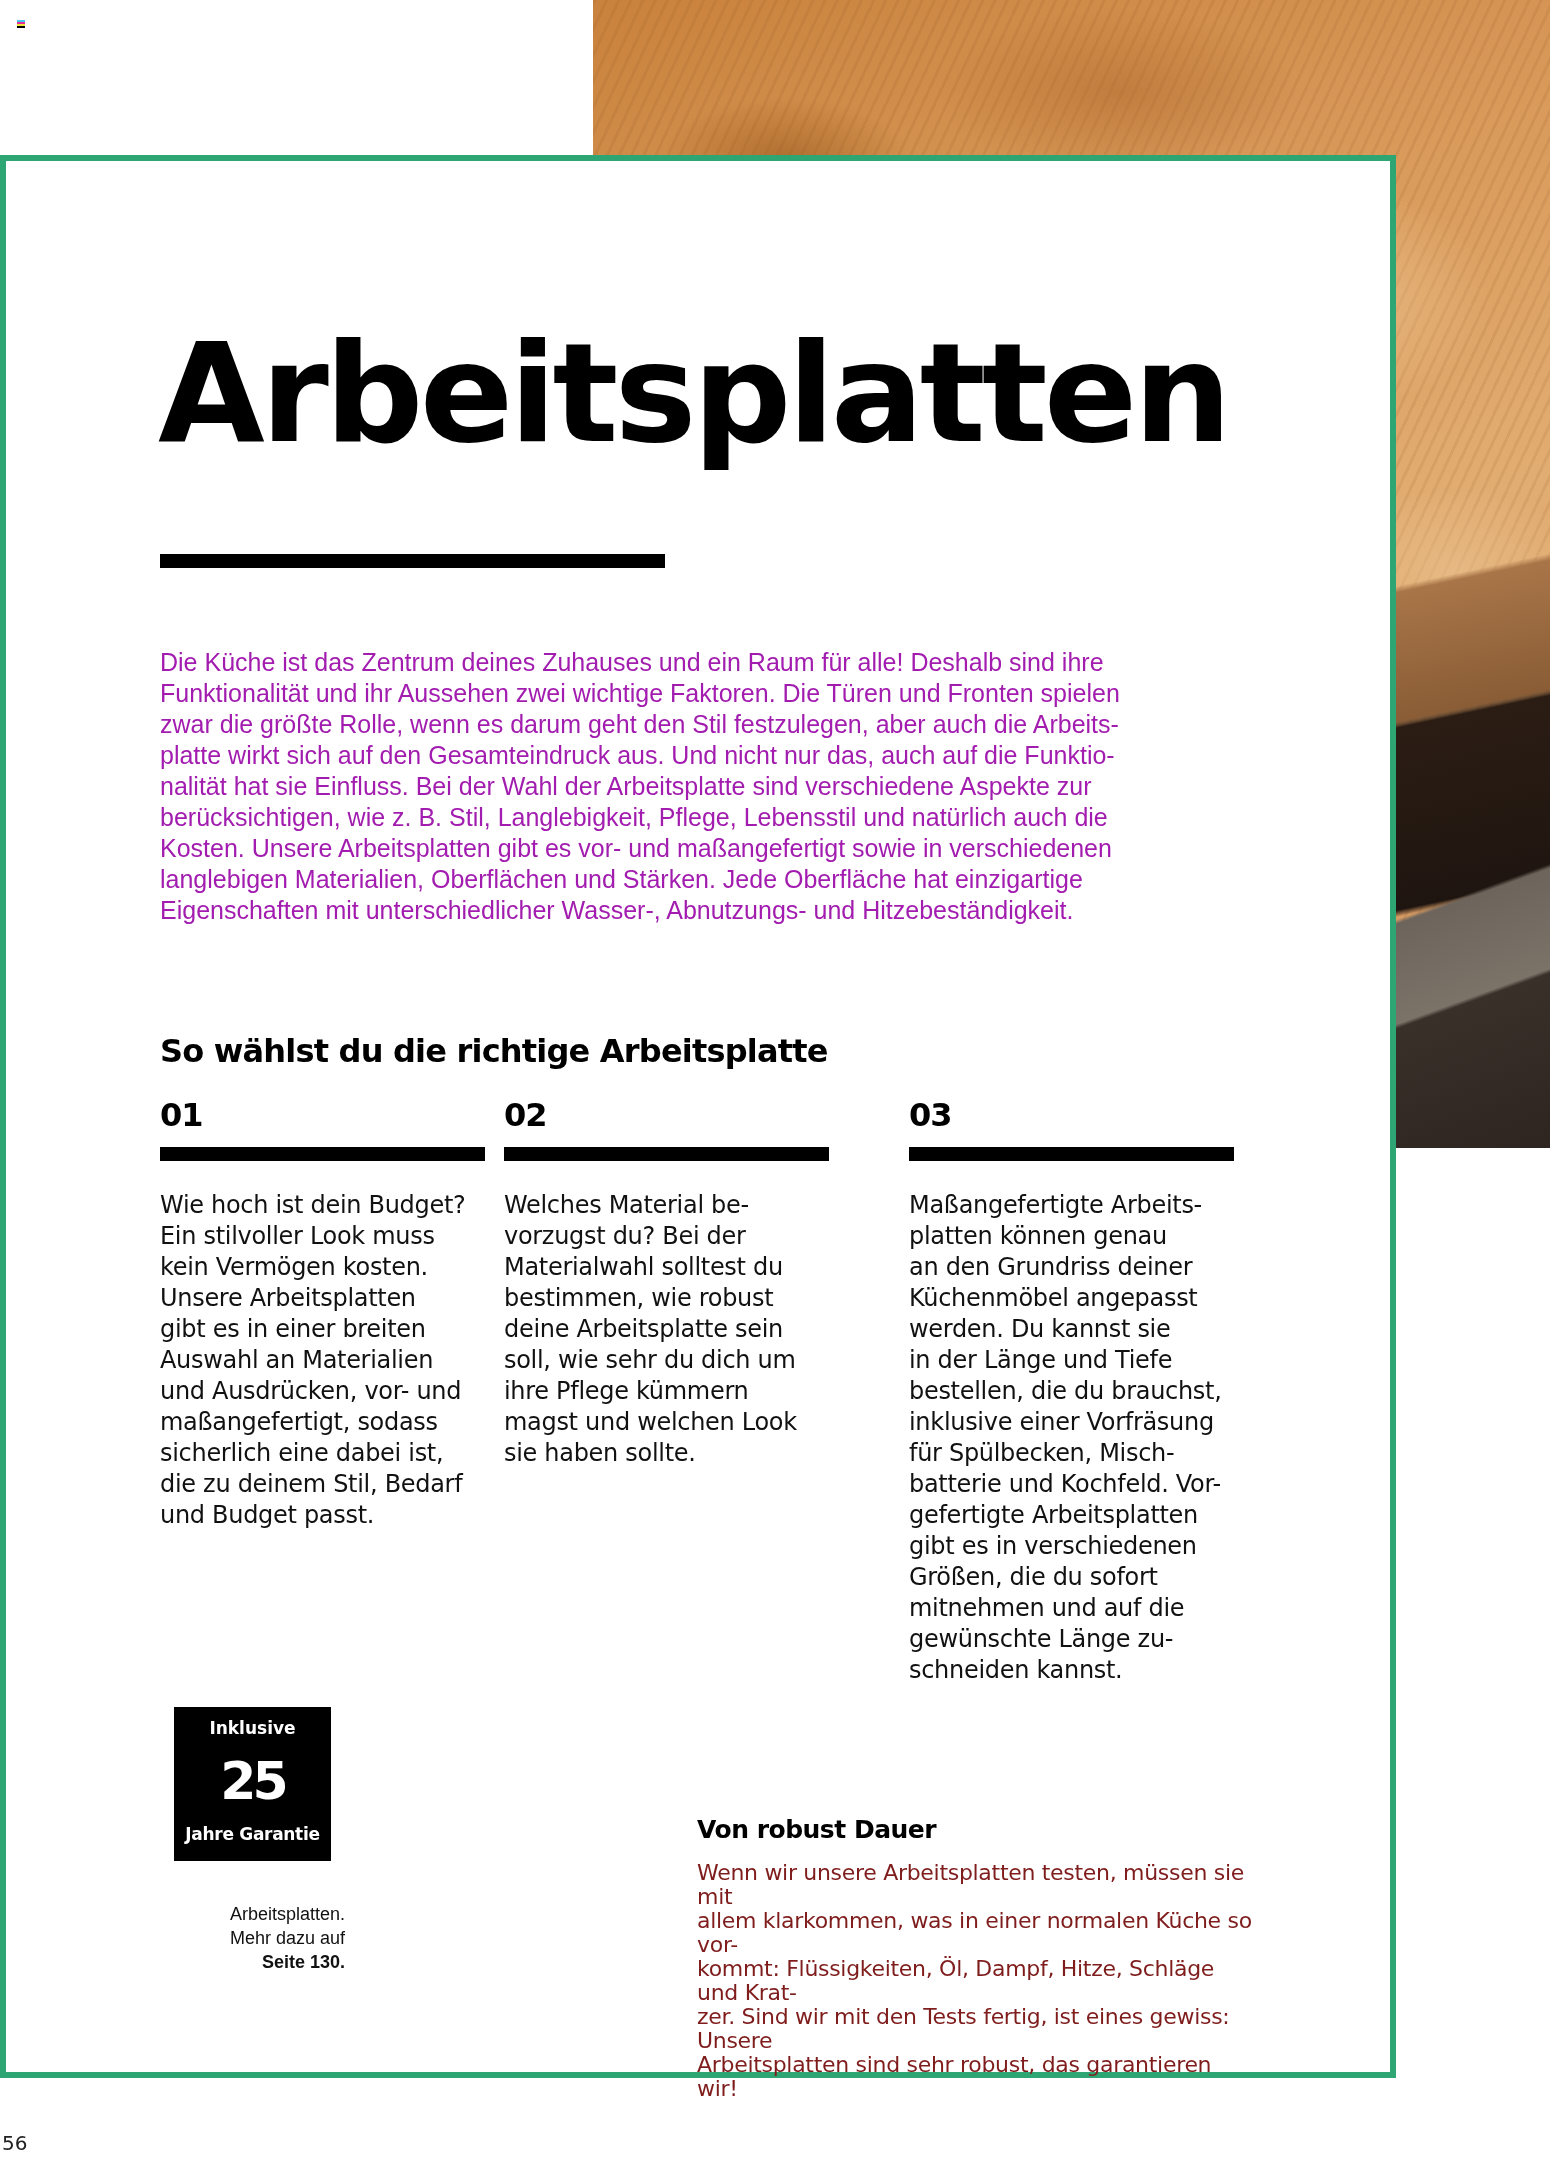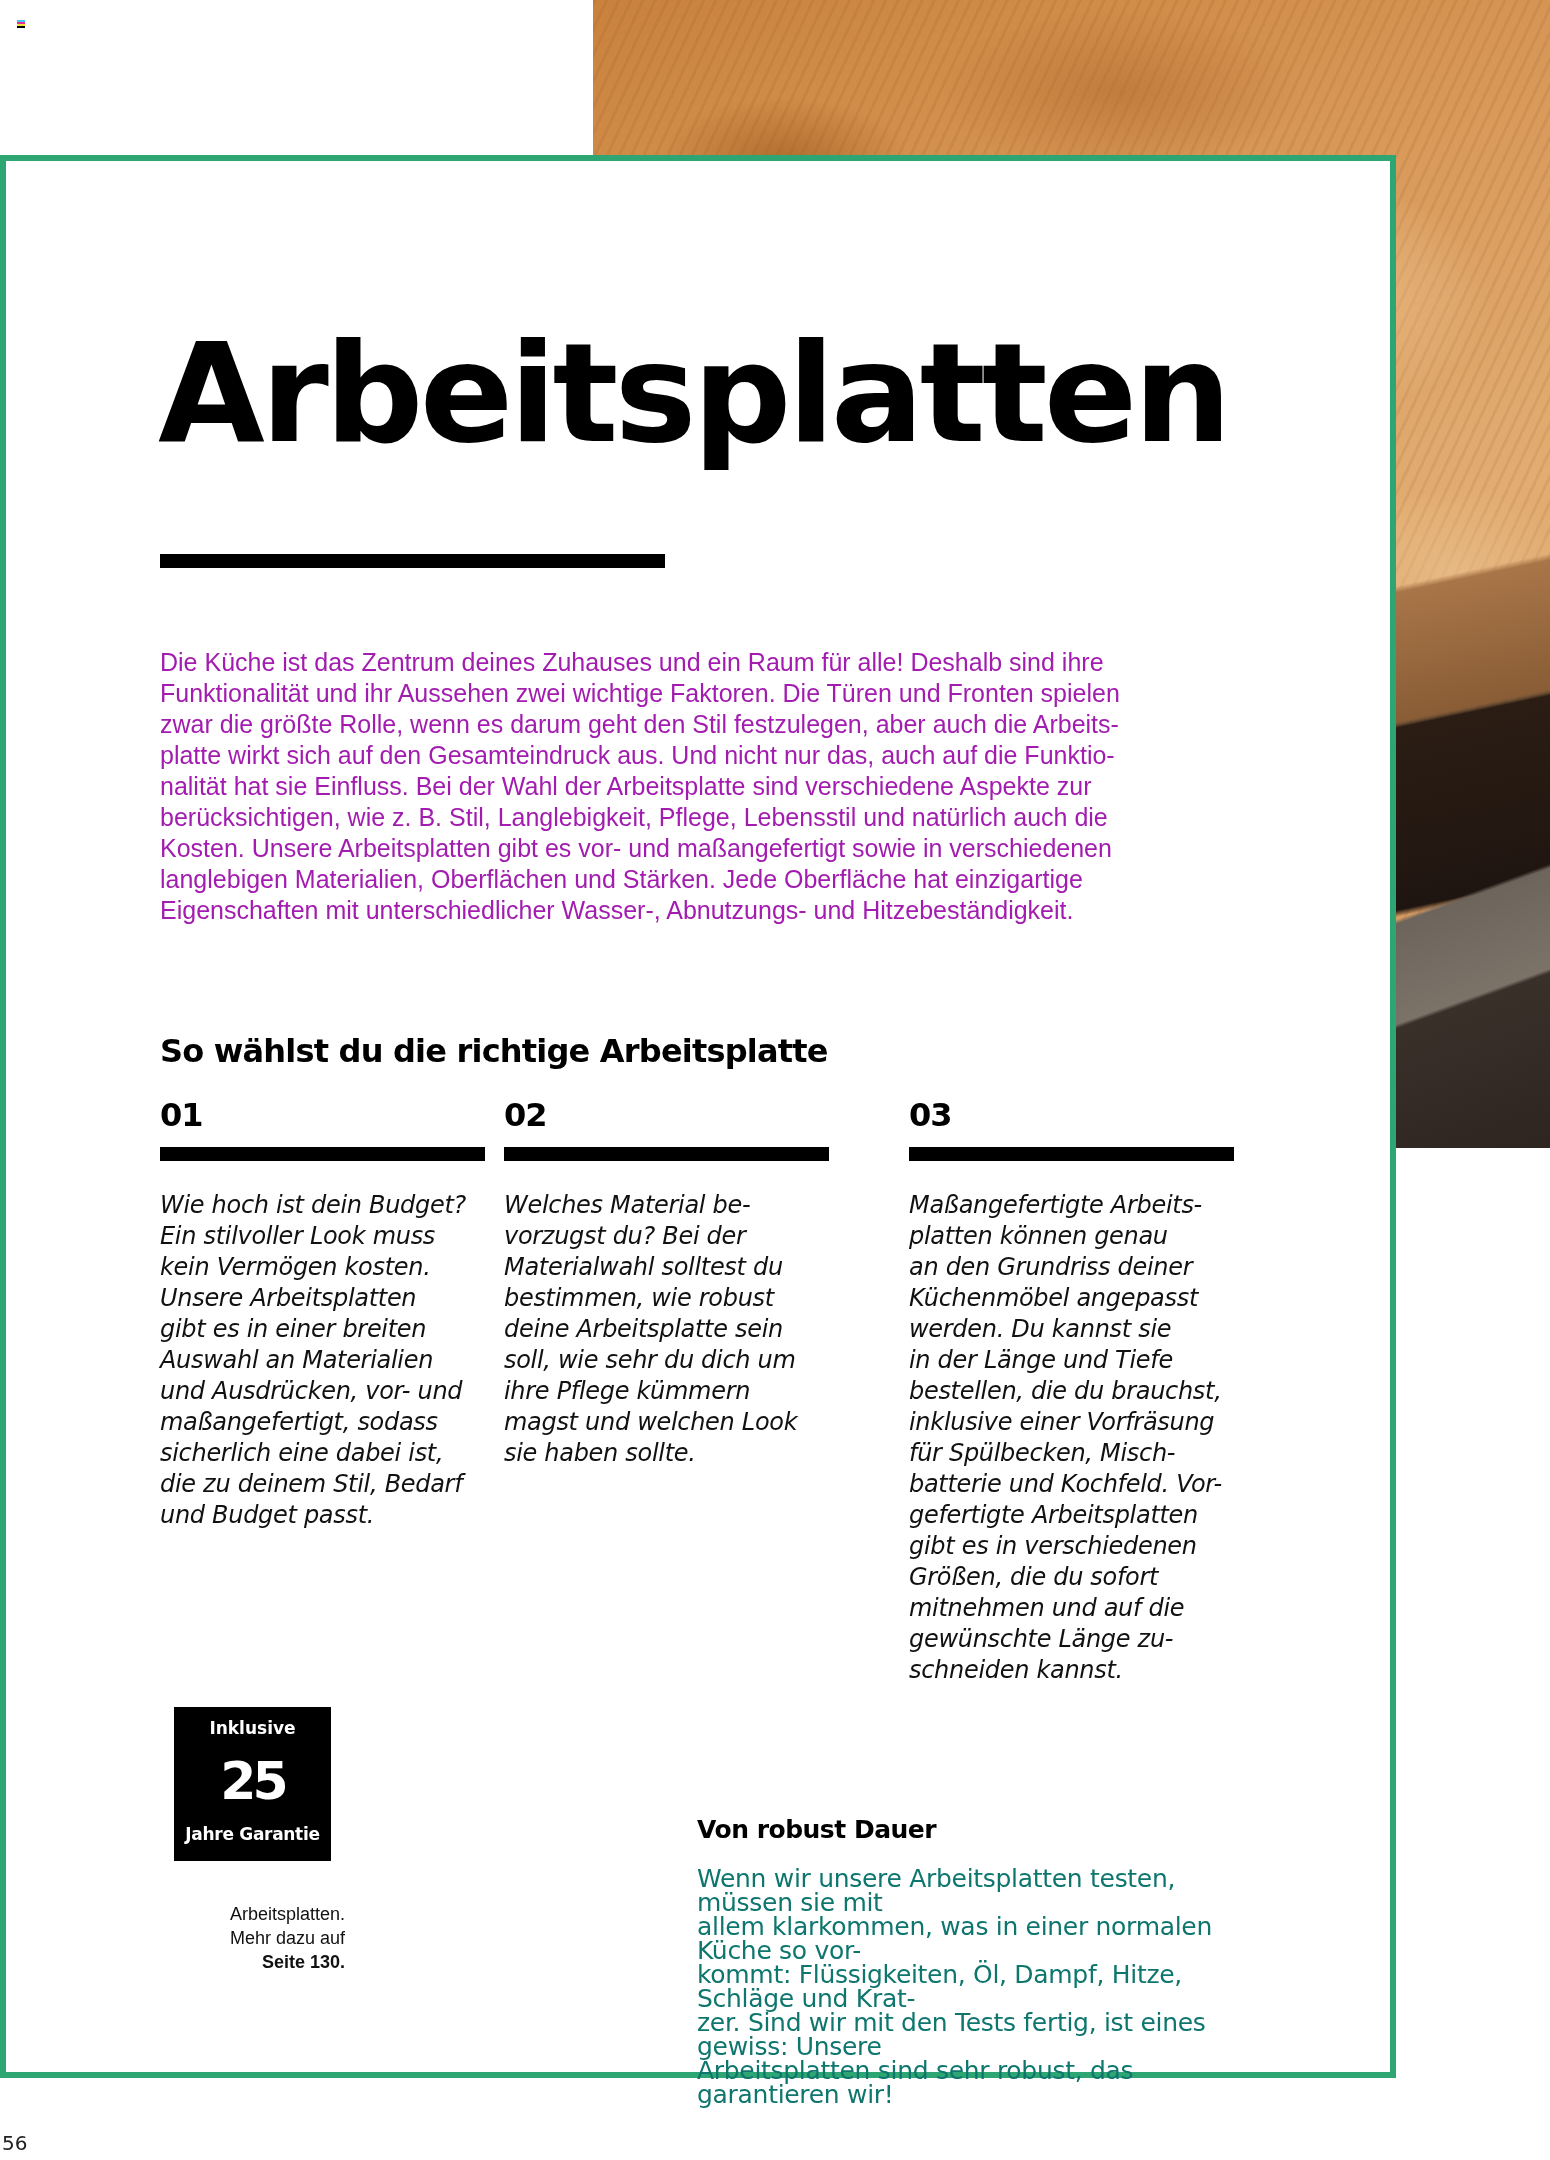--- a/index.html
+++ b/index.html
@@ -157,21 +157,20 @@
     }
     .step-text {
       display: block;
       margin-top: 29px;
       font-family: "DejaVu Sans", sans-serif;
       font-size: 24px;
       letter-spacing: -0.3px;
       line-height: 31px;
       color: #111111;
       white-space: pre-line;
-      font-style: italic;
     }
 
     
     .badge {
       position: absolute;
       left: 174px;
       top: 1707px;
       width: 157px;
       height: 154px;
       background: #000000;
@@ -223,26 +222,26 @@
       display: block;
       font-family: "DejaVu Sans", sans-serif;
       font-weight: bold;
       font-size: 25px;
       line-height: 34px;
       letter-spacing: -0.5px;
       color: #000000;
     }
     .durability-text {
       display: block;
-      margin-top: 20px;
-      font-family: "DejaVu Sans", sans-serif;
-      font-size: 25px;
+      margin-top: 14px;
+      font-family: "DejaVu Sans", sans-serif;
+      font-size: 22px;
       letter-spacing: -0.3px;
       line-height: 24px;
-      color: #0f766e;
+      color: #7f1d1d;
       white-space: pre-line;
     }
 
     
     .page-number {
       position: absolute;
       left: 2px;
       top: 2131px;
       font-family: "DejaVu Sans", sans-serif;
       font-size: 20px;

